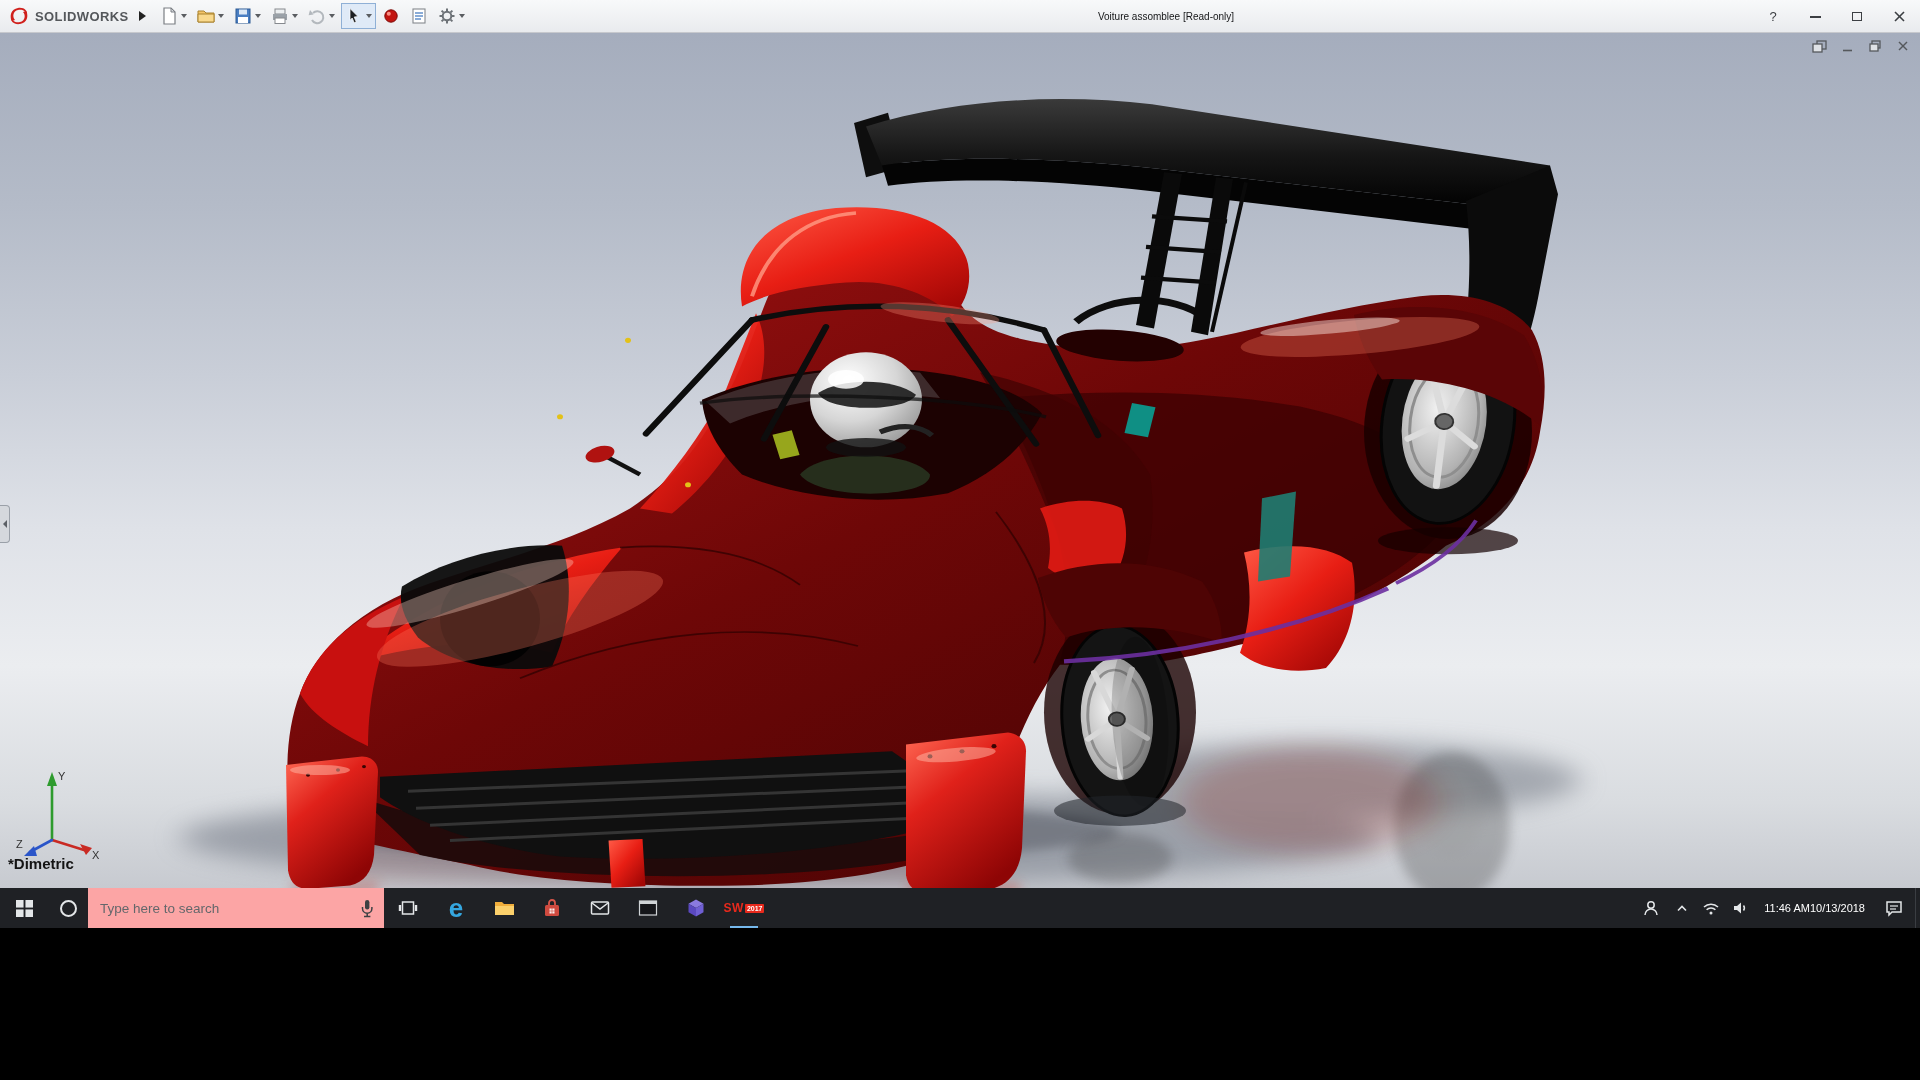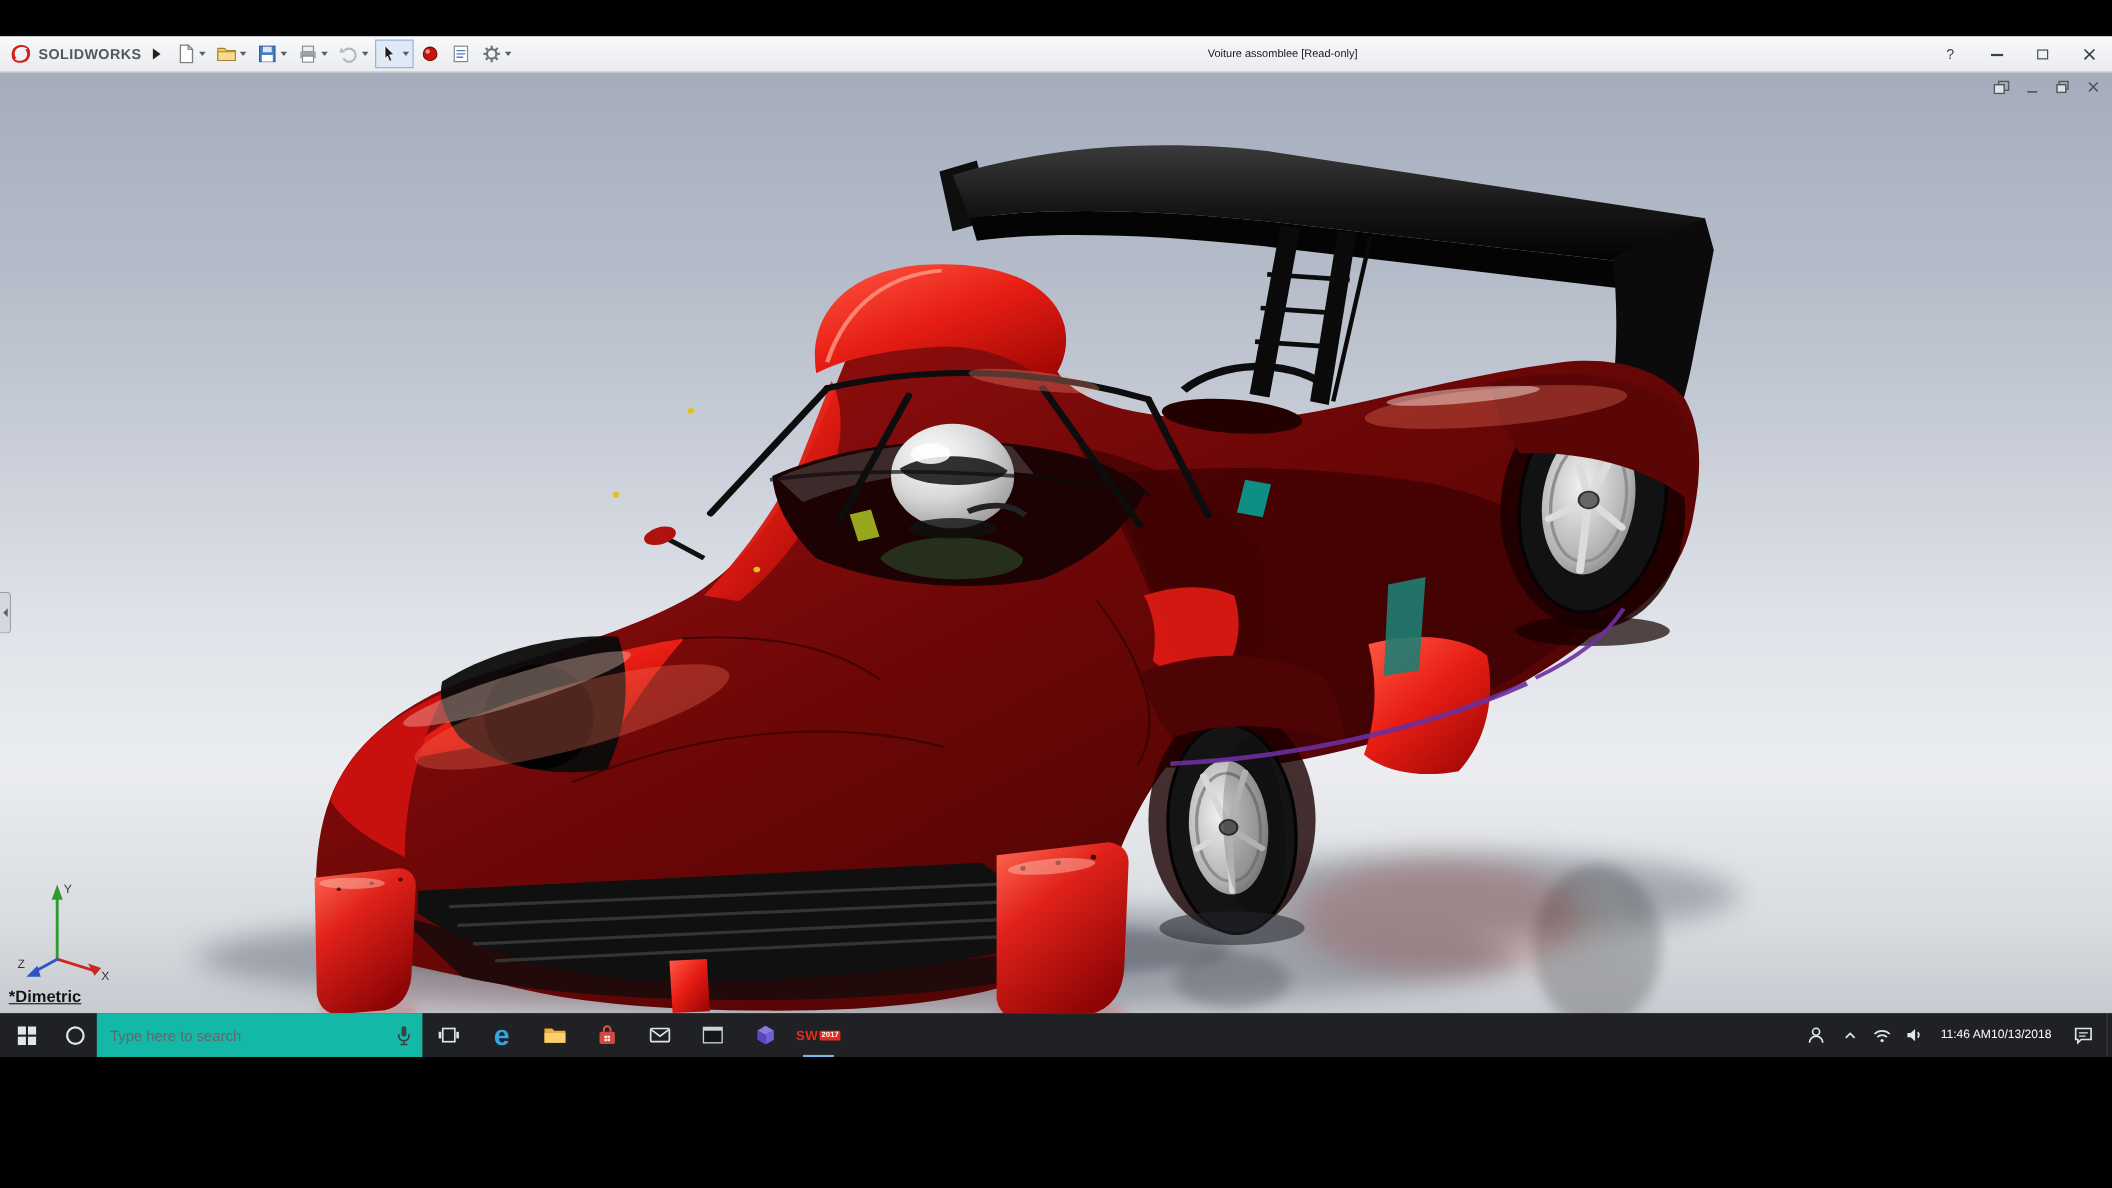--- a/index.html
+++ b/index.html
@@ -1,17 +1,17 @@
 <!DOCTYPE html>
 <html><head>
 <meta charset="utf-8">
 <style>
   html,body{margin:0;padding:0;background:#000;}
   *{box-sizing:border-box;font-family:"Liberation Sans","DejaVu Sans",sans-serif;}
-  #screen{position:relative;width:1920px;height:928px;overflow:hidden;background:#cfd3da;margin-top:33px;}
+  #screen{position:relative;width:1920px;height:928px;overflow:hidden;background:#cfd3da;}
 
   
   #titlebar{position:absolute;top:0;left:0;right:0;height:33px;background:linear-gradient(#f8f9fa,#e9ebee);
     border-bottom:1px solid #c6c8cd;display:flex;align-items:center;z-index:10;}
   .tb-left{display:flex;align-items:center;padding-left:8px;gap:2px;}
   .sw-logo{display:flex;align-items:center;gap:5px;margin-right:6px;}
   .sw-logo-text{font-size:13px;font-weight:bold;color:#54575b;letter-spacing:.4px;}
   .flyout{width:0;height:0;border-top:5px solid transparent;border-bottom:5px solid transparent;border-left:7px solid #222;margin:0 8px 0 2px;cursor:pointer;}
   .tbtn{height:26px;display:flex;align-items:center;justify-content:center;padding:0 3px;border:1px solid transparent;background:transparent;cursor:pointer;}
   .tbtn.active{background:#dfeaf7;border-color:#8fb0d6;}
@@ -26,28 +26,28 @@
   
   #viewport{position:absolute;top:33px;left:0;right:0;bottom:40px;overflow:hidden;
     background:linear-gradient(180deg,#a5adbd 0%,#b4bbc8 20%,#c9ced8 40%,#dfe2e8 58%,#ebedf0 74%,#d9dce0 90%,#c7cad0 100%);}
   #scene{position:absolute;inset:0;width:100%;height:100%;}
   .doc-controls{position:absolute;top:5px;right:8px;display:flex;gap:10px;z-index:5;}
   .dcbtn{width:18px;height:16px;display:flex;align-items:center;justify-content:center;background:transparent;border:none;cursor:pointer;padding:0;}
   .panel-tab{position:absolute;left:0;top:472px;width:10px;height:38px;background:#d5d8dd;border:1px solid #9aa0a8;border-left:none;
     border-radius:0 4px 4px 0;cursor:pointer;display:flex;align-items:center;justify-content:center;z-index:5;}
   .panel-tab i{width:0;height:0;border-top:4px solid transparent;border-bottom:4px solid transparent;border-right:4px solid #5c6066;}
   .triad{position:absolute;left:14px;bottom:24px;z-index:4;}
-  .view-label{position:absolute;left:8px;bottom:6px;font-size:15px;font-weight:bold;color:#141414;z-index:4;text-decoration:underline;}
+  .view-label{position:absolute;left:8px;bottom:16px;font-size:15px;font-weight:bold;color:#141414;z-index:4;}
 
   
   #taskbar{position:absolute;bottom:0;left:0;right:0;height:40px;background:#1f2125;display:flex;align-items:stretch;z-index:10;}
   .tkbtn{width:48px;display:flex;align-items:center;justify-content:center;background:transparent;border:none;cursor:pointer;position:relative;flex:0 0 auto;}
   .tkbtn.running::after{content:"";position:absolute;left:10px;right:10px;bottom:0;height:2px;background:#76b9ed;}
   .cortana-circle{display:block;width:17px;height:17px;border:2px solid #e3e6e8;border-radius:50%;}
-  .searchbox{width:296px;background:#14b8a6;display:flex;align-items:center;padding:0 10px;gap:8px;flex:0 0 auto;}
+  .searchbox{width:296px;background:#fca5a5;display:flex;align-items:center;padding:0 10px;gap:8px;flex:0 0 auto;}
   .searchbox input{border:none;outline:none;flex:1;font-size:13.5px;color:#333;background:transparent;}
   .searchbox input::placeholder{color:#63676b;}
   .edge-e{font-size:26px;font-weight:bold;color:#35a7e0;line-height:1;}
   .swbtn{display:flex;flex-direction:row;align-items:center;justify-content:center;gap:1px;}
   .swb-top{font-size:12px;font-weight:800;color:#e8291c;letter-spacing:.5px;line-height:1;}
   .swb-bottom{font-size:7px;font-weight:bold;color:#fff;background:#e8291c;padding:0 2px;border-radius:1px;line-height:9px;}
   .tk-spacer{flex:1;}
   .trbtn{width:34px;display:flex;align-items:center;justify-content:center;background:transparent;border:none;cursor:pointer;flex:0 0 auto;}
   .clock{display:flex;flex-direction:row;align-items:center;justify-content:center;color:#fff;font-size:11px;line-height:13px;padding:0 8px;cursor:pointer;flex:0 0 auto;}
   .desk-sliver{width:5px;border-left:1px solid #3a3d42;flex:0 0 auto;cursor:pointer;}

